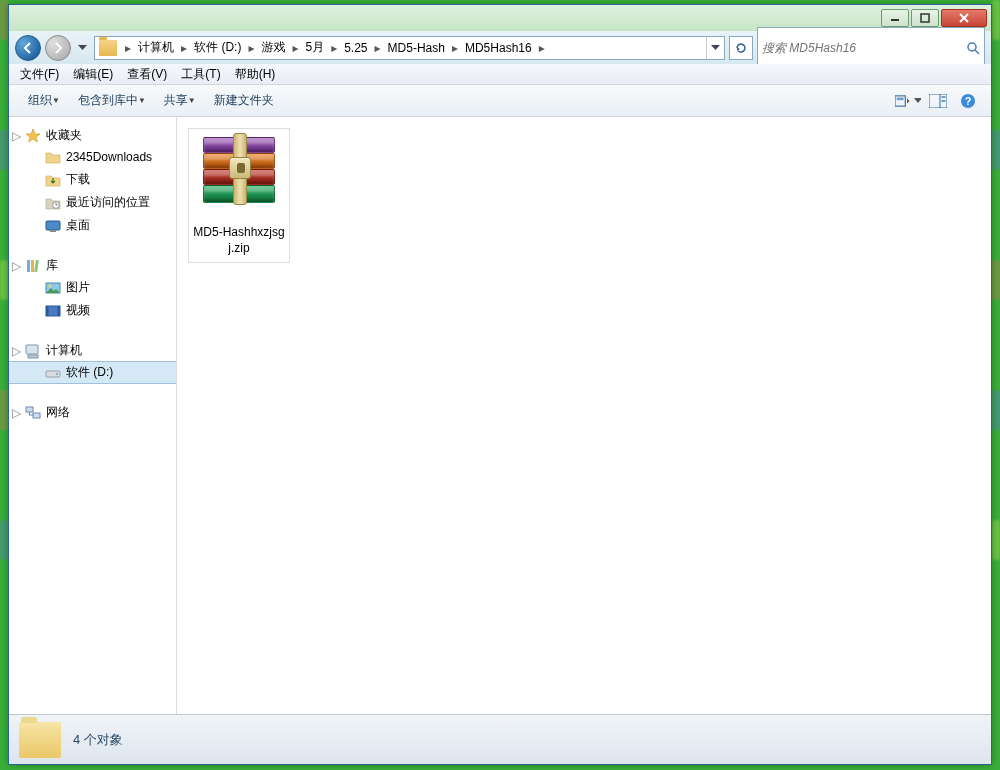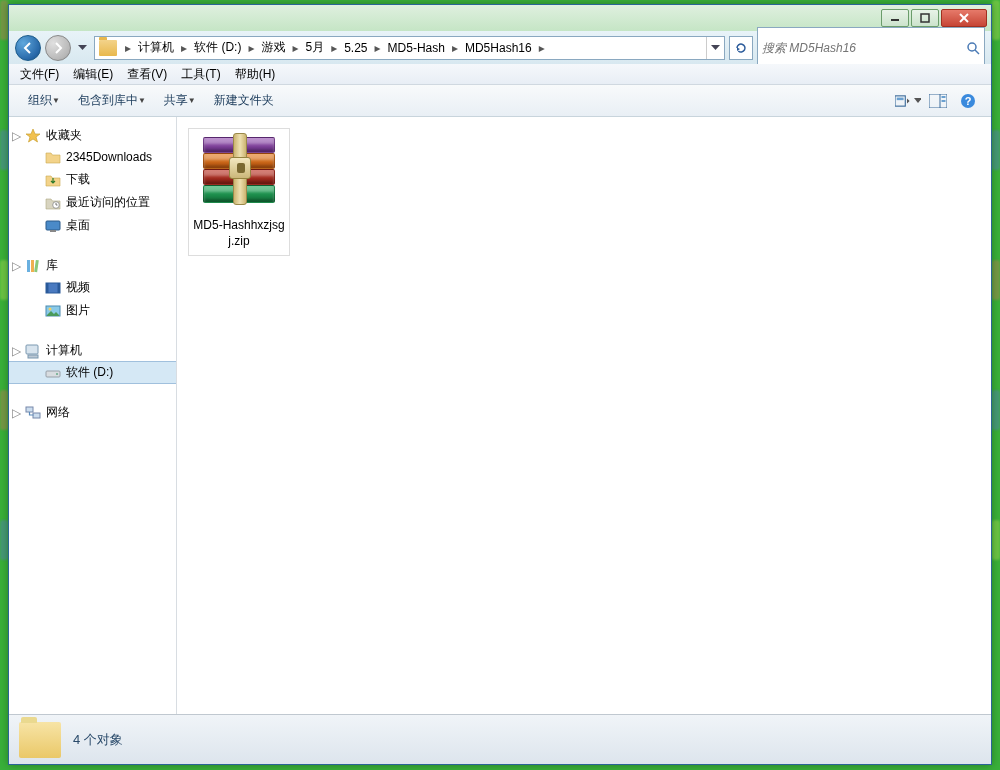--- a/index.html
+++ b/index.html
@@ -53,21 +53,21 @@
 
 .sidebar { width: 168px; background: #fff; border-right: 1px solid #d8dde2; overflow-y: auto; padding: 8px 0; font-size: 12px; }
 .side-group { margin-bottom: 18px; }
 .side-head { display: flex; align-items: center; padding: 2px 4px 2px 16px; gap: 5px; position: relative;}
 .tree-toggle { position: absolute; left: 2px; width: 11px; height: 11px; display: flex; align-items: center; justify-content: center; color: #888;}
 .side-item { display: flex; align-items: center; padding: 3px 4px 3px 36px; gap: 5px; }
 .side-item.selected { background: #d5e8f5; border: 1px solid #a0c0dd; border-left: none; border-right: none; padding-top:2px; padding-bottom:2px;}
 .ficon { width: 16px; height: 16px; flex-shrink: 0; }
 
 .content { flex: 1; background: #fff; padding: 11px; overflow: auto; }
-.file-tile { width: 102px; border: 1px solid #ddd; padding: 4px 4px 6px; display: flex; flex-direction: column; align-items: center; font-size: 12px; gap: 8px; }
+.file-tile { width: 102px; border: 1px solid #ddd; padding: 4px 4px 6px; display: flex; flex-direction: column; align-items: center; font-size: 12px; gap: 15px; }
 .file-tile .label { text-align: center; line-height: 1.35; word-break: break-all; color: #000;}
 
 .rar-icon { width: 84px; height: 76px; position: relative; }
 .rar-icon .book { position: absolute; width: 72px; height: 16px; left: 6px; border-radius: 2px; box-shadow: inset 0 6px 3px rgba(255,255,255,0.35), inset 0 -3px 3px rgba(0,0,0,0.25); border: 1px solid rgba(0,0,0,0.2);}
 .rar-icon .b1 { top: 4px; background: linear-gradient(#9b59b6,#6a2f86); }
 .rar-icon .b2 { top: 20px; background: linear-gradient(#e67e22,#b55410); }
 .rar-icon .b3 { top: 36px; background: linear-gradient(#c0392b,#8a1f15); }
 .rar-icon .b4 { top: 52px; background: linear-gradient(#27ae60,#12713a); height: 18px;}
 .rar-icon .clasp { position: absolute; left: 36px; top: 0; width: 14px; height: 72px; background: linear-gradient(90deg,#ccb470,#ede0b0,#ccb470); border: 1px solid #9a894a; border-radius: 3px;}
 .rar-icon .buckle { position: absolute; left: 32px; top: 24px; width: 22px; height: 22px; background: linear-gradient(#f3e8c0,#cbb779); border: 1px solid #94823f; border-radius: 3px;}
@@ -281,33 +281,33 @@
           <span class="tree-toggle">▷</span>
           <svg class="ficon" viewBox="0 0 16 16">
               <rect x="2" y="2" width="3" height="12" fill="#6ab0e0"></rect>
               <rect x="6" y="2" width="3" height="12" fill="#f0b050"></rect>
               <rect x="10" y="2" width="3" height="12" fill="#8ac87a" transform="rotate(8 11 8)"></rect>
             </svg>
           <span>库</span>
         </div>
         <div class="side-item">
           <svg class="ficon" viewBox="0 0 16 16">
+              <rect x="1" y="3" width="14" height="10" fill="#8acae8" stroke="#4a8ab0"></rect>
+              <circle cx="5" cy="6" r="1.5" fill="#f5d060"></circle>
+              <path d="M2 12 l4 -4 l3 3 l2 -2 l3 3 v1 H2 Z" fill="#4a9a5a"></path>
+            </svg>
+          <span>图片</span>
+        </div>
+        <div class="side-item">
+          <svg class="ficon" viewBox="0 0 16 16">
               <rect x="1" y="3" width="14" height="10" fill="#4a7ac0" stroke="#2a5a9a"></rect>
               <rect x="1" y="3" width="2.5" height="10" fill="#2a5a9a"></rect>
               <rect x="12.5" y="3" width="2.5" height="10" fill="#2a5a9a"></rect>
             </svg>
           <span>视频</span>
-        </div>
-        <div class="side-item">
-          <svg class="ficon" viewBox="0 0 16 16">
-              <rect x="1" y="3" width="14" height="10" fill="#8acae8" stroke="#4a8ab0"></rect>
-              <circle cx="5" cy="6" r="1.5" fill="#f5d060"></circle>
-              <path d="M2 12 l4 -4 l3 3 l2 -2 l3 3 v1 H2 Z" fill="#4a9a5a"></path>
-            </svg>
-          <span>图片</span>
         </div>
       </div>
 
       <div class="side-group">
         <div class="side-head">
           <span class="tree-toggle">▷</span>
           <svg class="ficon" viewBox="0 0 16 16">
               <rect x="1" y="2" width="12" height="9" rx="1" fill="#d8e4ee" stroke="#7a98b0"></rect>
               <rect x="3" y="12" width="10" height="3" fill="#bcc8d4" stroke="#7a98b0"></rect>
             </svg>

